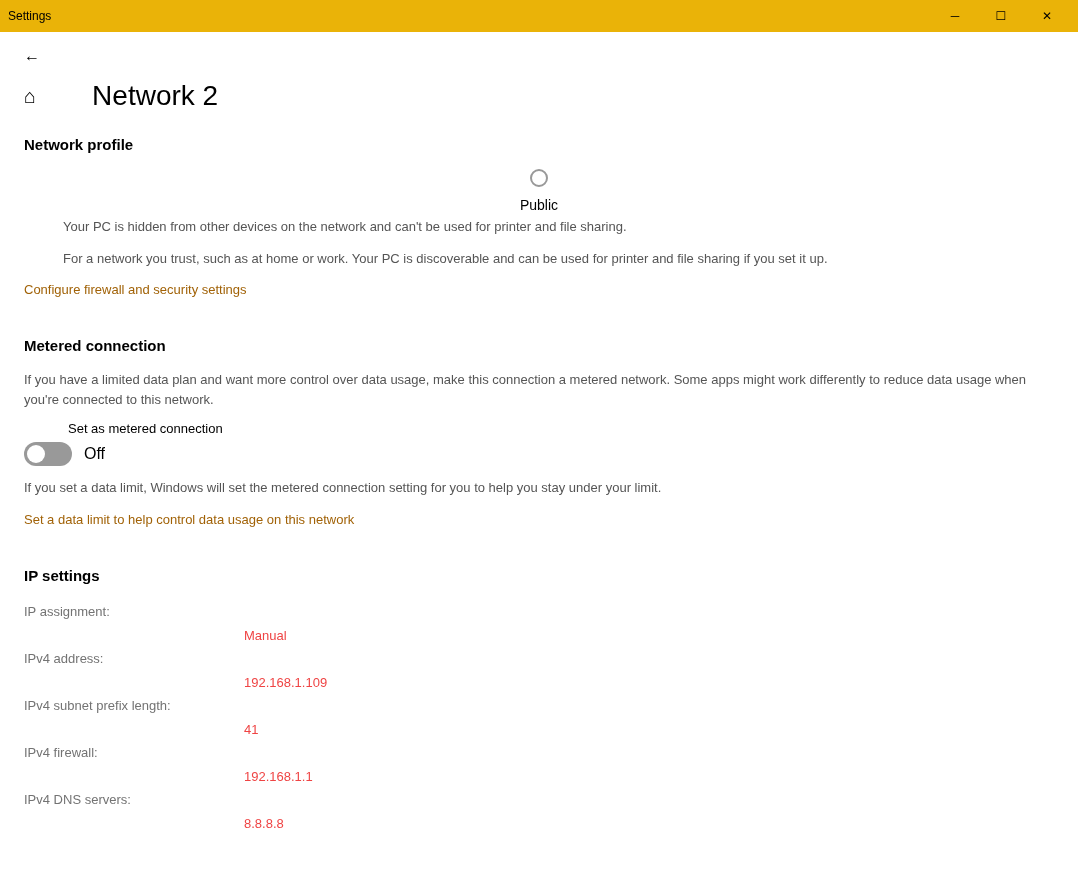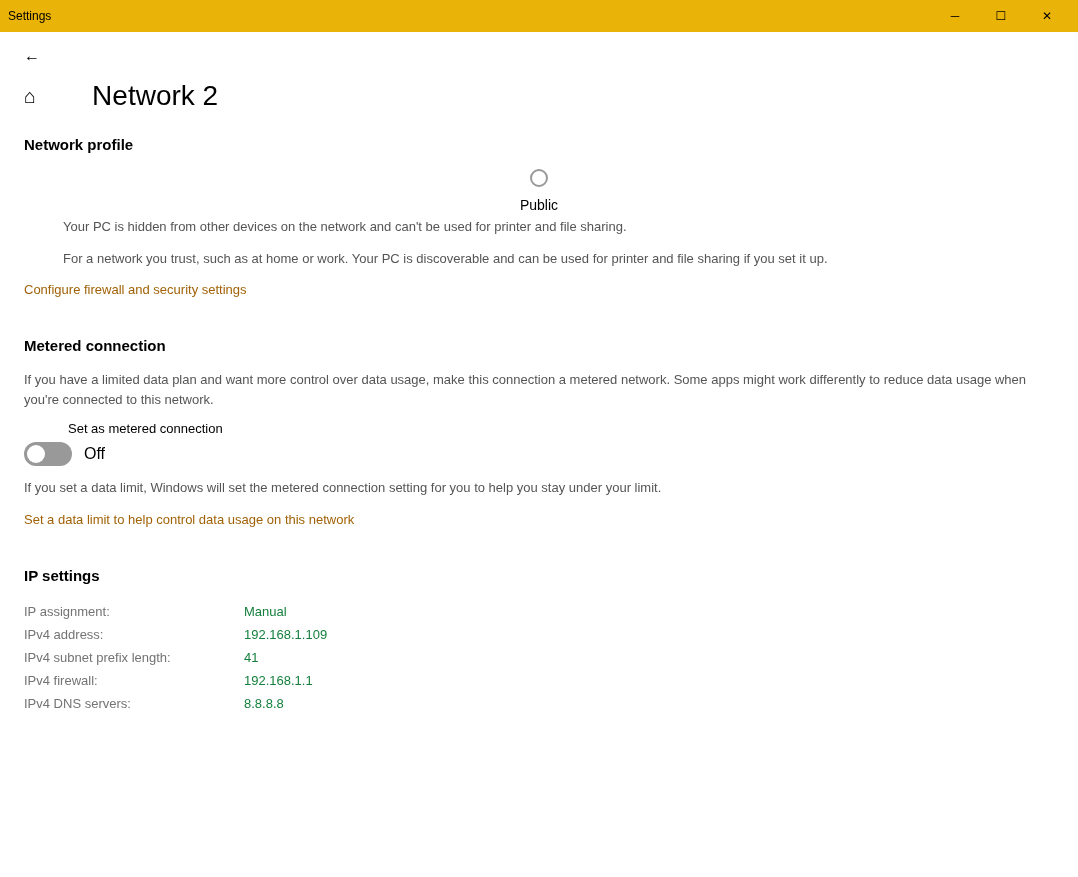--- a/index.html
+++ b/index.html
@@ -248,21 +248,22 @@
       font-size: 13px;
     }
 
     .ip-key {
       color: #737373;
       width: 220px;
       flex-shrink: 0;
     }
 
     .ip-value {
-      color: #15803d;
+      color: #ef4444;
+      margin-top: 24px;
     }
 
     .set-as-metered-label {
       font-size: 13px;
       color: #000;
       margin-bottom: 6px;
       margin-left: 44px;
     }
   </style>
 </head>

